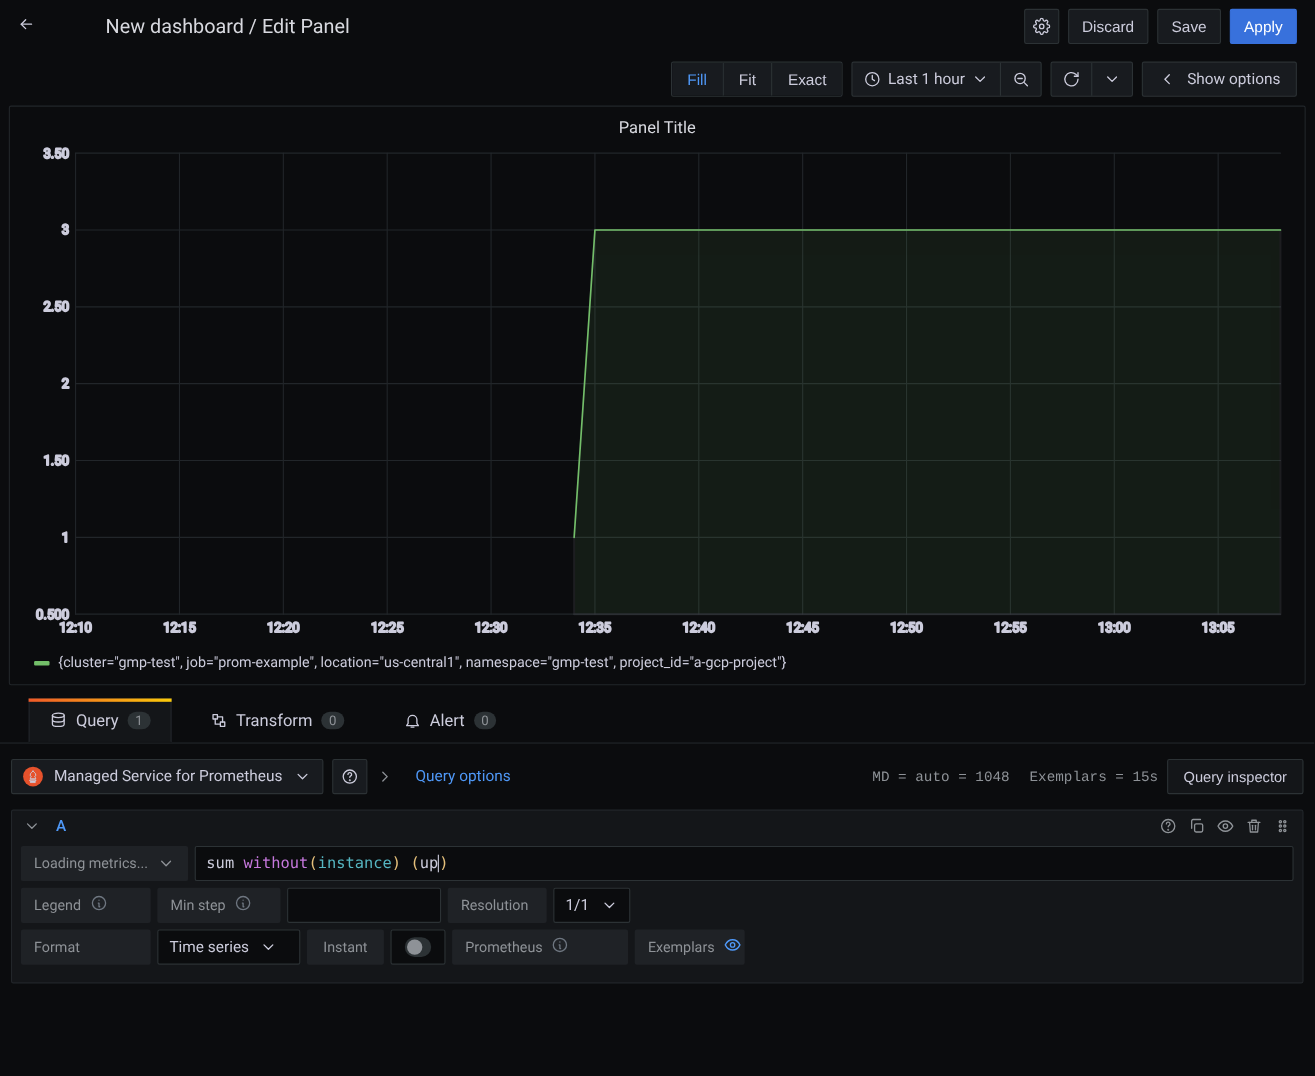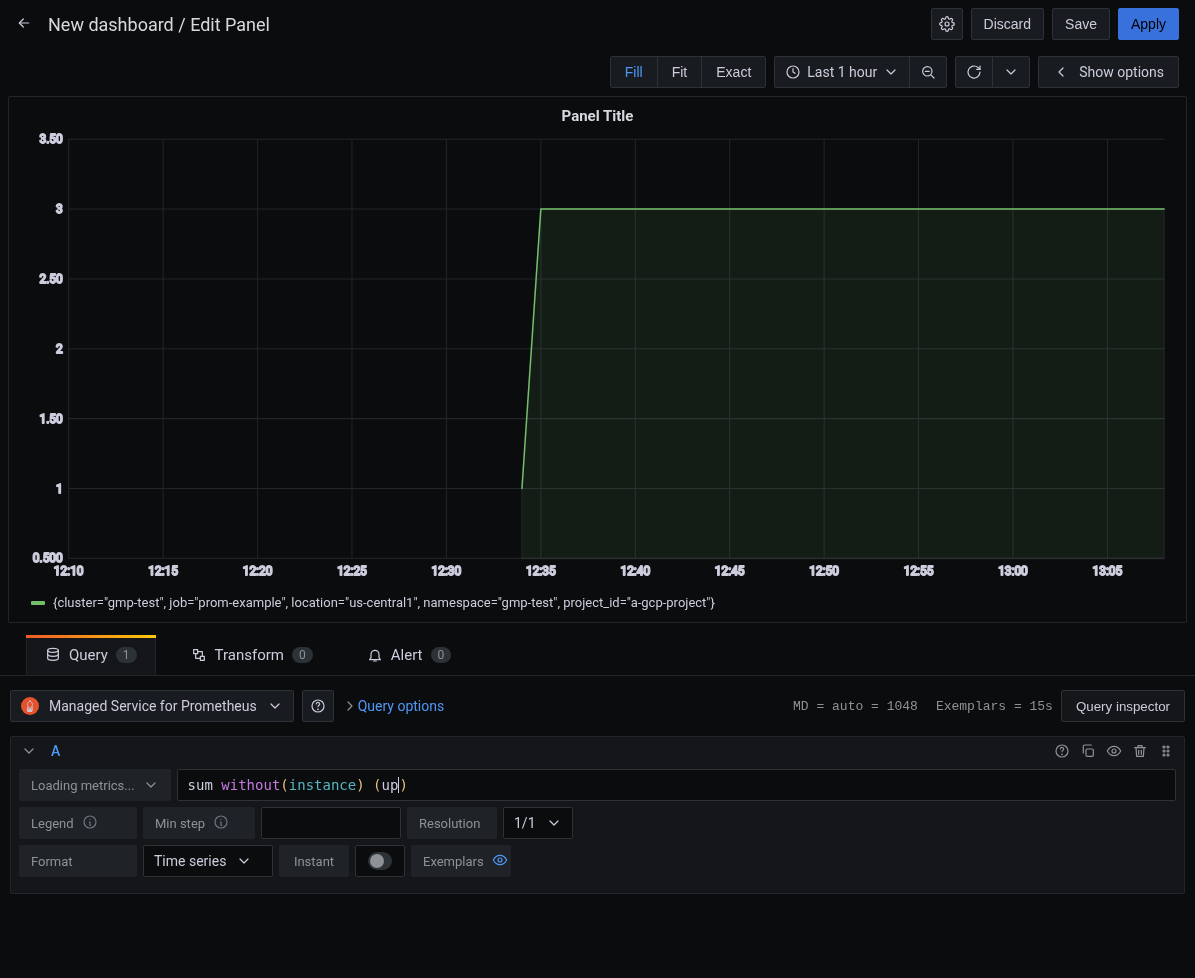--- a/index.html
+++ b/index.html
@@ -12,29 +12,29 @@
   height: 978px;
   overflow: hidden;
 }
 
 
 .topbar {
   display: flex; align-items: center; padding: 8px 16px;
   justify-content: space-between; height: 48px;
 }
 .topbar-left { display: flex; align-items: center; gap: 16px; }
-.breadcrumb { font-size: 18px; color: #d8d9df; font-weight: 400; }
+.breadcrumb { font-size: 18px; color: #d8d9df; font-weight: 400; margin-left: 48px; }
 .topbar-right { display: flex; align-items: center; gap: 8px; }
 .btn {
   background: #181b1f; border: 1px solid #2c3235; color: #ccccdc;
   padding: 6px 12px; border-radius: 2px; cursor: pointer; font-size: 14px;
   display: inline-flex; align-items: center; gap: 6px; height: 32px;
 }
 .btn-icon { width: 32px; justify-content: center; padding: 0; }
-.btn-primary { background: #3871dc; border-color: #3871dc; color: #000000; font-weight: 500; }
+.btn-primary { background: #3871dc; border-color: #3871dc; color: #ffffff; font-weight: 500; }
 .btn-ghost { background: transparent; border-color: transparent; }
 
 
 .toolbar {
   display: flex; align-items: center; justify-content: flex-end;
   padding: 6px 16px; gap: 8px; height: 48px;
 }
 .btn-group { display: flex; border: 1px solid #2c3235; border-radius: 2px; overflow: hidden; }
 .btn-group .seg {
   background: #181b1f; color: #ccccdc; border: none; padding: 6px 14px;
@@ -52,21 +52,21 @@
   display: flex; align-items: center; gap: 10px; border: 1px solid #2c3235;
   background: #181b1f; padding: 6px 14px; border-radius: 2px; height: 32px; cursor: pointer;
 }
 
 
 .panel-wrap { padding: 0 8px; }
 .panel {
   border: 1px solid #22262a; border-radius: 2px; background: #0b0c0e;
   padding: 10px 12px 4px 12px;
 }
-.panel-title { text-align: center; font-weight: 700; color: #d8d9df; font-size: 15px; margin-bottom: 4px; }
+.panel-title { text-align: center; font-weight: 400; color: #d8d9df; font-size: 15px; margin-bottom: 4px; }
 .chart-area { position: relative; height: 460px; }
 svg.chart { width: 100%; height: 100%; }
 .ytick, .xtick { fill: #8e9297; font-size: 12px; }
 .grid line { stroke: #22262a; stroke-width: 1; }
 .series-line { fill: none; stroke: #73bf69; stroke-width: 1.5; }
 .series-area { fill: #73bf69; opacity: 0.09; }
 .legend-row { display: flex; align-items: center; gap: 8px; padding: 6px 10px 8px 10px; font-size: 13px; color: #ccccdc; }
 .legend-swatch { width: 14px; height: 4px; background: #73bf69; border-radius: 1px; }
 
 
@@ -95,21 +95,21 @@
   display: flex; align-items: center; gap: 10px; background: #181b1f;
   border: 1px solid #2c3235; padding: 5px 10px; border-radius: 2px; height: 32px;
 }
 .prom-logo { width: 18px; height: 18px; border-radius: 50%; background: #e6522c; display: inline-flex; align-items: center; justify-content: center; }
 .prom-logo svg { width: 12px; height: 12px; }
 .sq-btn {
   width: 32px; height: 32px; display: inline-flex; align-items: center;
   justify-content: center; background: #181b1f; border: 1px solid #2c3235;
   border-radius: 2px; cursor: pointer;
 }
-.query-opts { color: #4f98f7; font-size: 14px; display: flex; align-items: center; gap: 0; cursor: pointer; }
+.query-opts { color: #4f98f7; font-size: 14px; display: flex; align-items: center; gap: 20px; cursor: pointer; }
 .ds-meta { color: #8e9297; font-size: 13px; display: flex; gap: 18px; align-items: center; font-family: Liberation Mono, monospace; }
 .outline-sm { border: 1px solid #2c3235; background: #141619; padding: 6px 14px; border-radius: 2px; color: #ccccdc; cursor: pointer; height: 32px; }
 
 
 .query-row {
   background: #141619; border: 1px solid #22262a; border-radius: 2px; margin: 0 10px;
 }
 .query-head { display: flex; align-items: center; padding: 6px 10px; justify-content: space-between; }
 .query-head-left { display: flex; align-items: center; gap: 14px; }
 .query-name { color: #4f98f7; font-weight: 500; }
@@ -473,20 +473,28 @@
         <svg class="ico" viewBox="0 0 24 24">
             <path d="M6 9l6 6 6-6"></path>
           </svg>
       </div>
       <div class="field-label" style="width:70px;justify-content:center">
         <span>Instant</span>
       </div>
       <div class="field-label" style="background:#0b0c0e;border:1px solid #2c3235;width:50px;justify-content:center">
         <span class="toggle"></span>
       </div>
+      <div class="field-label" style="width:160px">
+        <span>Prometheus</span>
+        <span class="info"><svg class="ico" viewBox="0 0 24 24">
+              <circle cx="12" cy="12" r="9"></circle>
+              <path d="M12 8h.01"></path>
+              <path d="M11 12h1v5h1"></path>
+            </svg></span>
+      </div>
       <div class="field-label" style="width:100px">
         <span>Exemplars</span>
         <span class="eye-active"><svg class="ico" viewBox="0 0 24 24">
               <path d="M2 12s3.5-7 10-7 10 7 10 7-3.5 7-10 7S2 12 2 12z"></path>
               <circle cx="12" cy="12" r="3"></circle>
             </svg></span>
       </div>
     </div>
   </div>
 </div>

